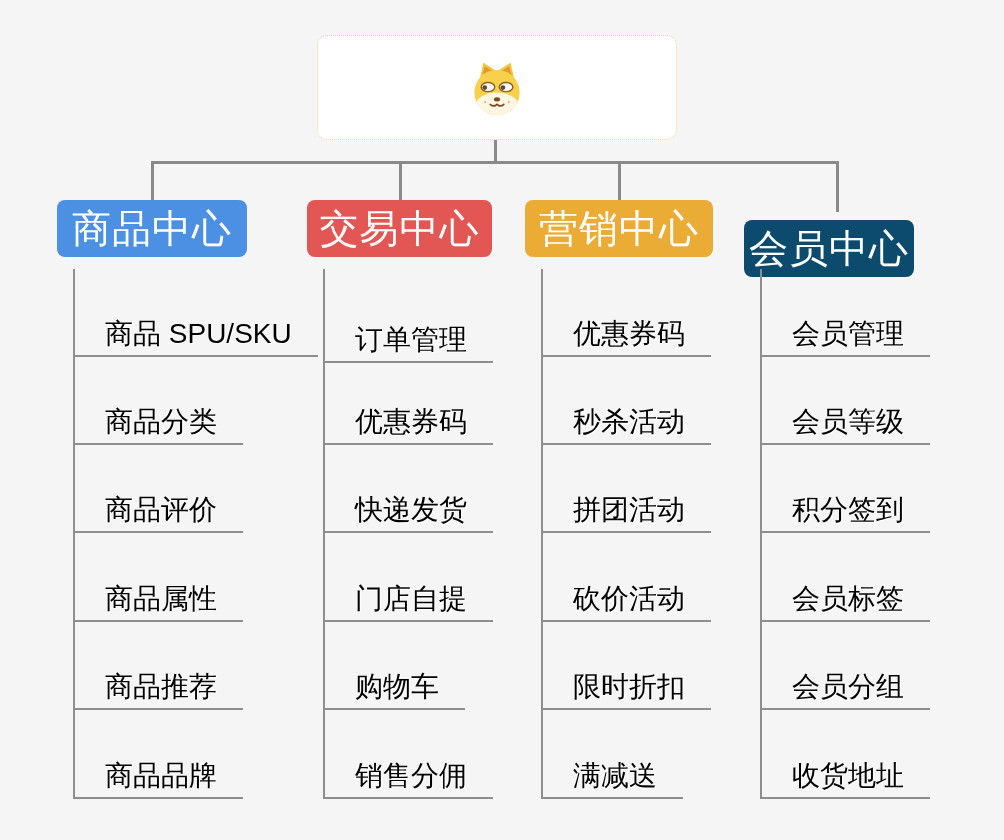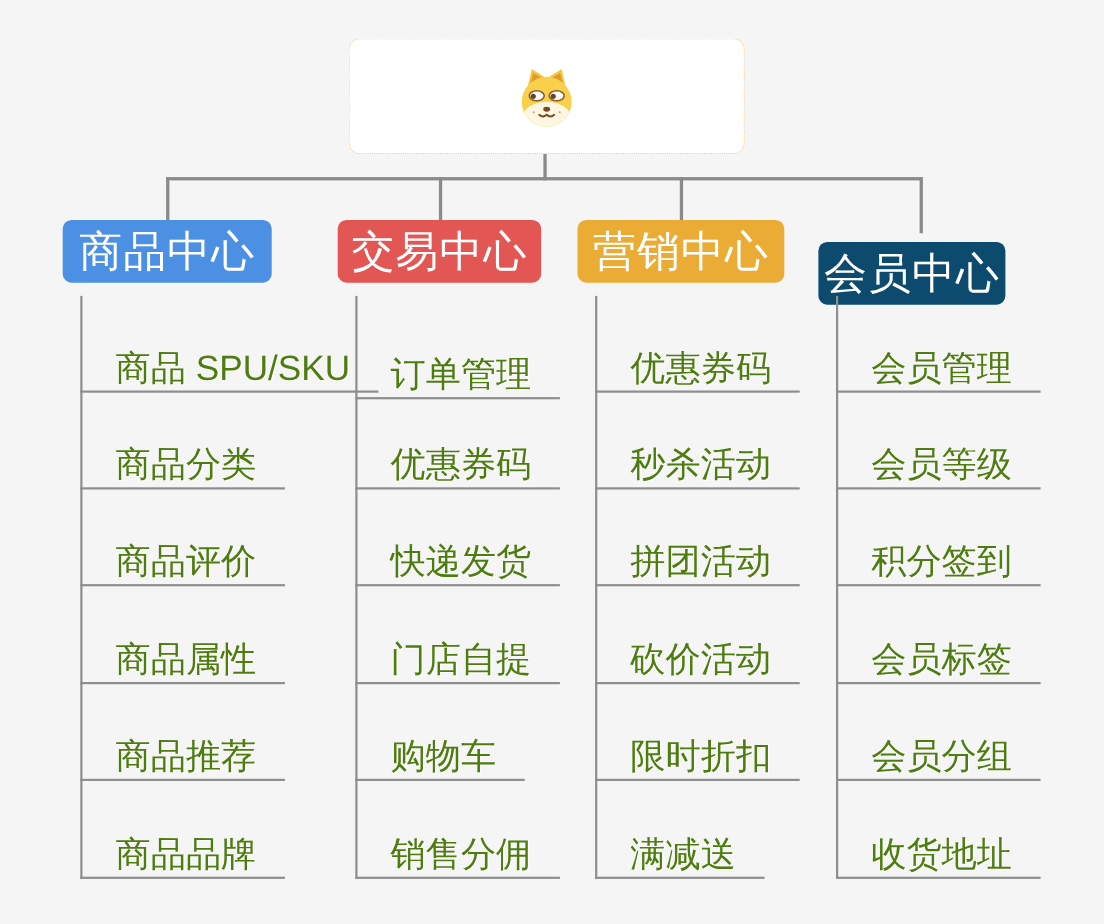--- a/index.html
+++ b/index.html
@@ -32,21 +32,21 @@
     color:#ffffff;font-size:39px;letter-spacing:1px;white-space:nowrap;
     cursor:pointer;
   }
 
   
   .branch-spine{position:absolute;width:2px;background:#8e8e8e;}
 
   
   .child-item{
     position:absolute;
-    font-size:32px;line-height:30px;color:#4d7c0f;
+    font-size:28px;line-height:30px;color:#000000;
     padding:0 26px 6px 32px;
     border-bottom:2px solid #8e8e8e;
     white-space:nowrap;
     text-shadow:1px 1px 0 #ffffff;
     cursor:pointer;
   }
 </style>
 </head>
 <body style="background: rgb(245, 245, 245);">
 

